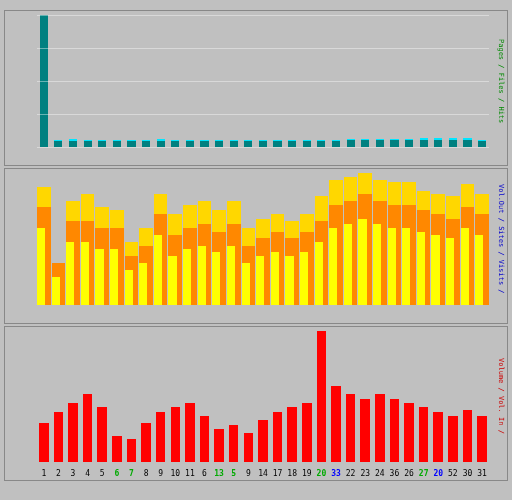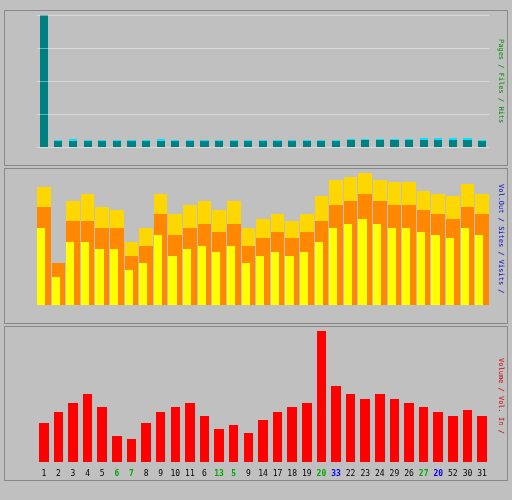--- a/index.html
+++ b/index.html
@@ -506,21 +506,21 @@
           <div class="x-label">9</div>
           <div class="x-label">14</div>
           <div class="x-label">17</div>
           <div class="x-label">18</div>
           <div class="x-label">19</div>
           <div class="x-label" style="color: rgb(0, 170, 0); font-weight: bold;">20</div>
           <div class="x-label" style="color: rgb(0, 0, 255); font-weight: bold;">33</div>
           <div class="x-label">22</div>
           <div class="x-label">23</div>
           <div class="x-label">24</div>
-          <div class="x-label">29</div>
+          <div class="x-label">36</div>
           <div class="x-label">26</div>
           <div class="x-label" style="color: rgb(0, 170, 0); font-weight: bold;">27</div>
           <div class="x-label" style="color: rgb(0, 0, 255); font-weight: bold;">20</div>
           <div class="x-label">52</div>
           <div class="x-label">30</div>
           <div class="x-label">31</div>
         </div>
       <div style="position:absolute;right:2px;top:4px;bottom:18px;writing-mode:vertical-rl;font-size:7px;color:#cc0000;white-space:nowrap;display:flex;align-items:center;justify-content:center;">Volume / Vol. In /</div>
     </div>
 

